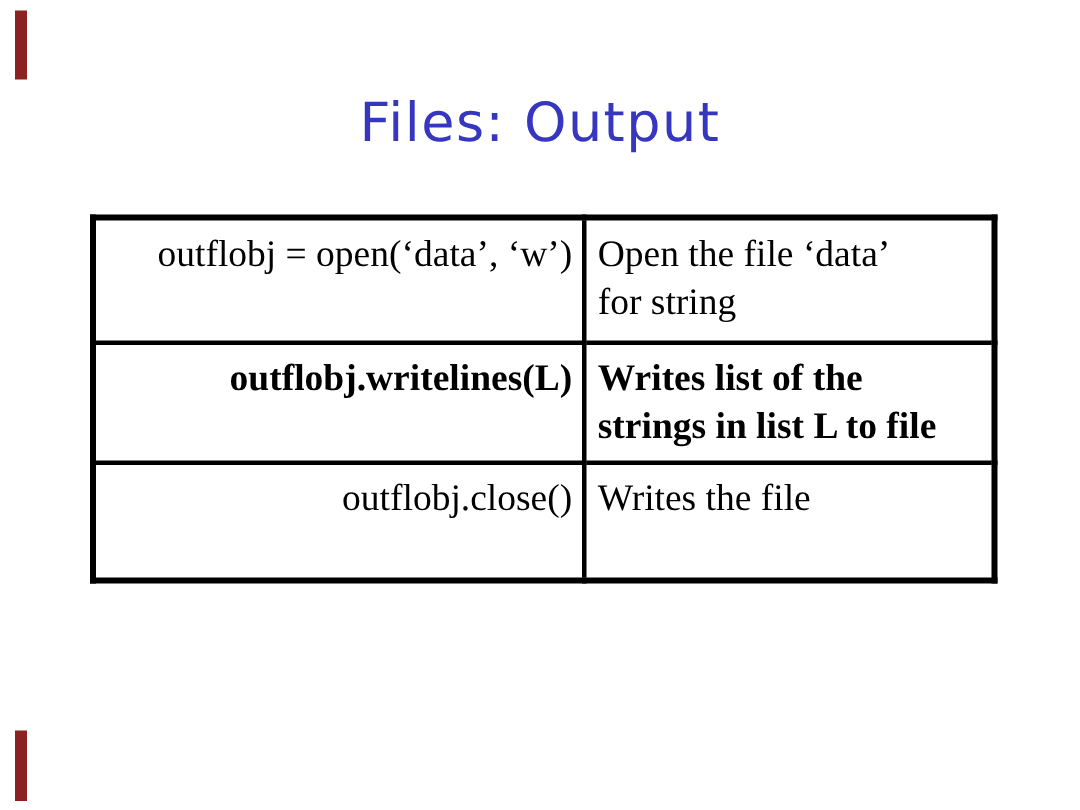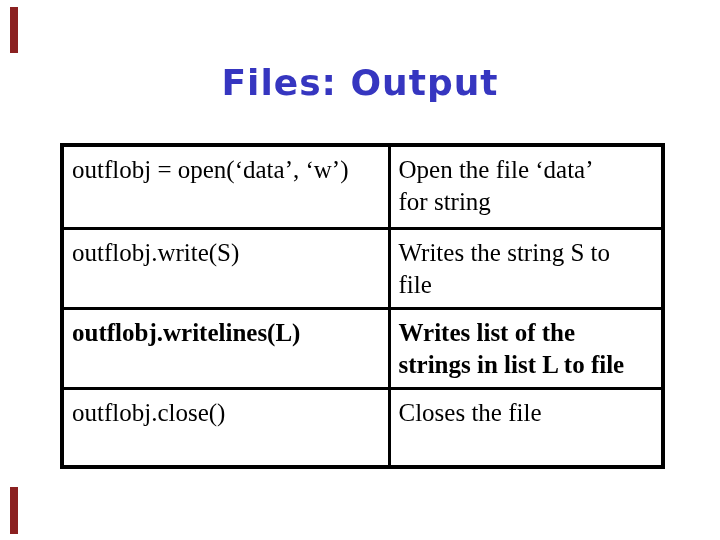--- a/index.html
+++ b/index.html
@@ -31,21 +31,21 @@
   .accent-bottom { top: 487px; height: 47px; }
 
   .title {
     position: absolute;
     top: 62px;
     left: 0;
     right: 0;
     text-align: center;
     font-family: "DejaVu Sans", sans-serif;
     font-size: 36px;
-    font-weight: bold;
+    font-weight: normal;
     letter-spacing: 1px;
     color: var(--title_blue);
   }
 
   table.output-table {
     position: absolute;
     left: 60px;
     top: 143px;
     width: 601px;
     border-collapse: collapse;
@@ -55,21 +55,21 @@
   }
   table.output-table td {
     border: 3px solid var(--table_border);
     vertical-align: top;
     padding: 7px 6px 6px 8px;
     font-family: "Liberation Serif", serif;
     font-size: 25px;
     line-height: 32px;
     color: var(--text_black);
   }
-  td.code-cell { width: 327px; white-space: nowrap; overflow: hidden; }
+  td.code-cell { width: 327px; white-space: nowrap; overflow: hidden; text-align: right; }
   td.desc-cell { width: 274px; }
 
   tr.row-1 { height: 83px; }
   tr.row-2 { height: 80px; }
   tr.row-3 { height: 80px; font-weight: bold; }
   tr.row-4 { height: 79px; }
 </style>
 </head>
 <body>
 
@@ -82,37 +82,30 @@
 
   <table class="output-table">
     <tbody>
       <tr class="row-1">
         <td class="code-cell">outflobj = open(‘data’, ‘w’)</td>
         <td class="desc-cell">
           <div>Open the file ‘data’</div>
           <div>for string</div>
         </td>
       </tr>
-      <tr class="row-2">
-        <td class="code-cell">outflobj.write(S)</td>
-        <td class="desc-cell">
-          <div>Writes the string S to</div>
-          <div>file</div>
-        </td>
-      </tr>
       <tr class="row-3">
         <td class="code-cell">outflobj.writelines(L)</td>
         <td class="desc-cell">
           <div>Writes list of the</div>
           <div>strings in list L to file</div>
         </td>
       </tr>
       <tr class="row-4">
         <td class="code-cell">outflobj.close()</td>
         <td class="desc-cell">
-          <div>Closes the file</div>
+          <div>Writes the file</div>
           <div></div>
         </td>
       </tr>
     </tbody>
   </table>
 
 </div>
 
 </body></html>

